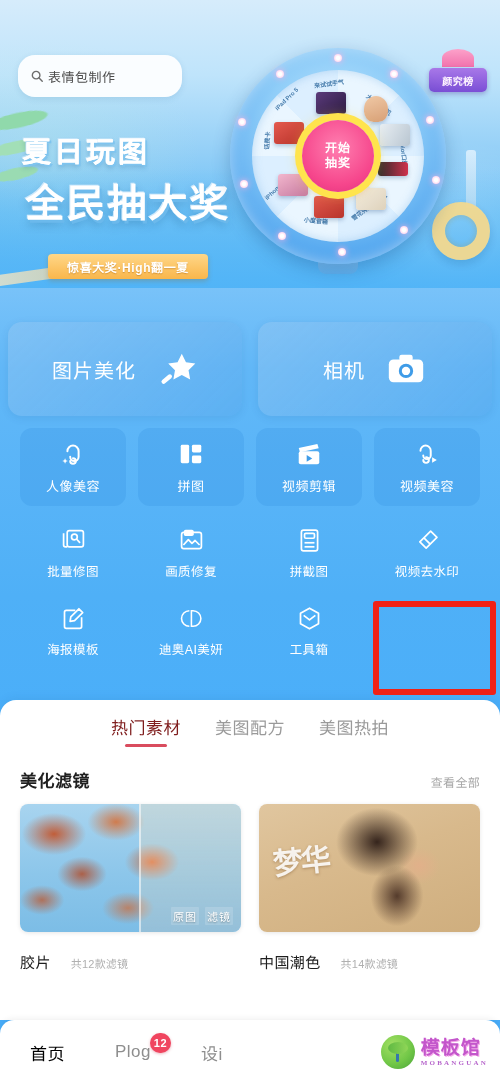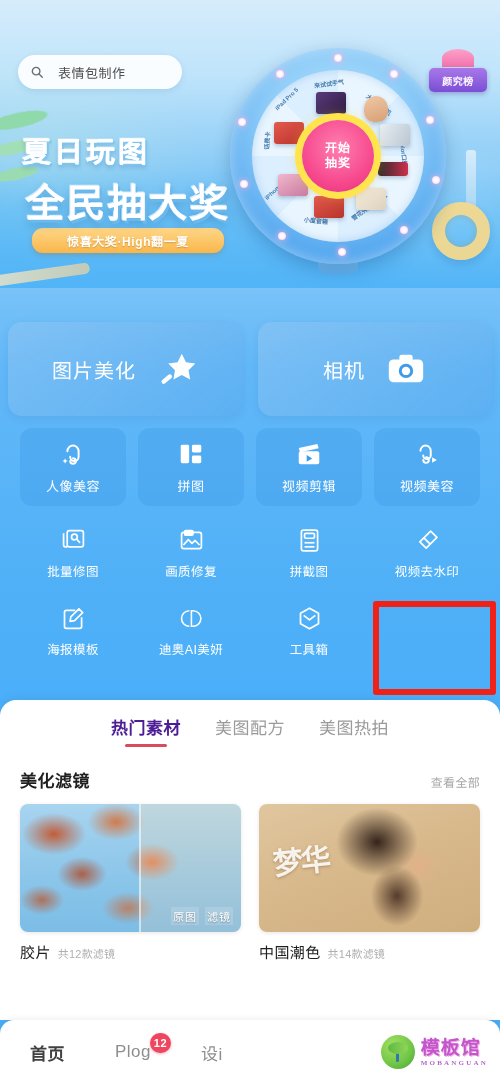--- a/index.html
+++ b/index.html
@@ -45,42 +45,42 @@
     opacity:.95;
   }
   .pencil {
     position:absolute; left:-6px; bottom:8px; width:96px; height:11px;
     background:linear-gradient(90deg,#f2e7c8,#dcd0a8); border-radius:5px;
     transform:rotate(-8deg); opacity:.8;
   }
 
   
   .search-pill {
-    position:absolute; left:18px; top:55px; width:164px; height:34px;
+    position:absolute; left:18px; top:55px; width:164px; height:42px;
     background:rgba(255,255,255,.92); border-radius:17px;
-    display:flex; align-items:center; gap:14px; padding:0 12px;
+    display:flex; align-items:center; gap:4px; padding:0 12px;
     box-shadow:0 2px 6px rgba(30,90,140,.12);
   }
   .search-pill .sicon { width:14px; height:14px; flex:none; }
   .search-pill .stext { font-size:13px; color:#4c4c4c; letter-spacing:.5px; white-space:nowrap; }
 
   
   .headline { position:absolute; left:22px; top:128px; width:212px; }
   .hl1 {
     font-size:29px; font-weight:bold; color:#ffffff; letter-spacing:3px;
     text-align:left;
     text-shadow:0 0 0 #fff, 2px 2px 0 #7fc4ef, -1px -1px 0 #bfe2f8, 0 3px 5px rgba(20,80,130,.3);
   }
   .hl2 {
     font-size:39px; font-weight:bold; color:#ffffff; letter-spacing:2px;
     text-align:center; margin-top:2px;
     text-shadow:2px 3px 0 #6bb9ec, -1px -1px 0 #cfe9fb, 0 5px 8px rgba(20,80,130,.35);
   }
   .hl-pill {
-    margin:0 auto 0; width:192px; height:25px; border-radius:11px;
+    margin:26px auto 0; width:160px; height:25px; border-radius:4px;
     background:linear-gradient(180deg,#ffd788,#f9b64b);
     display:flex; align-items:center; justify-content:center;
     box-shadow:0 2px 5px rgba(160,100,10,.28);
   }
   .hl-pill span { font-size:12px; font-weight:bold; color:#ffffff; letter-spacing:.6px; white-space:nowrap;
     text-shadow:0 1px 1px rgba(180,110,20,.5); }
 
   
   .rank-badge {
     position:absolute; right:12px; top:58px; width:60px; height:34px;
@@ -177,21 +177,21 @@
   }
 
   
   .panel {
     position:absolute; left:0; top:700px; width:500px; height:320px;
     background:#ffffff; border-radius:16px 16px 0 0;
     box-shadow:0 -2px 8px rgba(30,90,150,.10);
   }
   .tabs { display:flex; align-items:center; justify-content:center; gap:34px; padding-top:14px; }
   .tab { position:relative; font-size:17px; color:#9a9a9a; padding-bottom:8px; letter-spacing:.5px; }
-  .tab.active { color:#4c1d95; font-weight:bold; }
+  .tab.active { color:#7f1d1d; font-weight:normal; }
   .tab.active::after {
     content:""; position:absolute; left:50%; transform:translateX(-50%);
     bottom:0; width:42px; height:3px; border-radius:2px; background:#d94c5e;
   }
   .sec-head {
     display:flex; align-items:baseline; justify-content:space-between;
     padding:20px 20px 0;
   }
   .sec-title { font-size:17px; font-weight:bold; color:#1f1f1f; letter-spacing:.5px; }
   .sec-more { font-size:12px; color:#a8a8a8; letter-spacing:.3px; }
@@ -234,33 +234,33 @@
       radial-gradient(ellipse 62px 52px at 118px 38px, rgba(44,28,22,.95), transparent 66%),
       radial-gradient(ellipse 40px 46px at 138px 92px, rgba(62,38,28,.85), transparent 66%),
       radial-gradient(ellipse 34px 30px at 160px 62px, rgba(226,176,138,.95), transparent 62%),
       linear-gradient(160deg,#e0c69f 0%,#d8b98c 45%,#cfae7e 100%);
   }
   .thumb-beauty .calli {
     position:absolute; left:14px; top:44px; font-size:30px; font-weight:bold;
     color:rgba(255,255,255,.88); line-height:.95; letter-spacing:-2px;
     text-shadow:0 1px 3px rgba(120,80,40,.45); transform:rotate(-6deg);
   }
-  .fcap { display:flex; align-items:baseline; gap:7px; padding-top:9px; }
+  .fcap { display:flex; align-items:baseline; gap:20px; padding-top:19px; }
   .fcap .fname { font-size:15px; color:#1f1f1f; letter-spacing:.4px; }
   .fcap .fcount { font-size:11px; color:#b0b0b0; letter-spacing:.2px; }
 
   
   .bottom-nav {
     position:absolute; left:0; bottom:0; width:500px; height:64px;
     background:#ffffff; border-radius:14px 14px 0 0;
     box-shadow:0 -1px 6px rgba(0,0,0,.07);
     display:flex; align-items:center; padding-left:30px; gap:50px;
   }
   .nav-item { position:relative; font-size:17px; color:#8e8e8e; letter-spacing:.5px; }
-  .nav-item.active { color:#404040; font-weight:bold; }
+  .nav-item.active { color:#000000; font-weight:normal; }
   .nav-badge {
     position:absolute; top:-9px; right:-20px; min-width:20px; height:20px;
     border-radius:10px; background:#f0455f; color:#fff;
     font-size:11px; font-weight:bold; display:flex; align-items:center; justify-content:center;
     padding:0 4px; box-shadow:0 1px 3px rgba(200,40,70,.35);
   }
   .watermark {
     position:absolute; right:12px; top:50%; transform:translateY(-50%);
     display:flex; align-items:center; gap:6px; opacity:.95;font-family:Liberation Serif, serif;
   }

